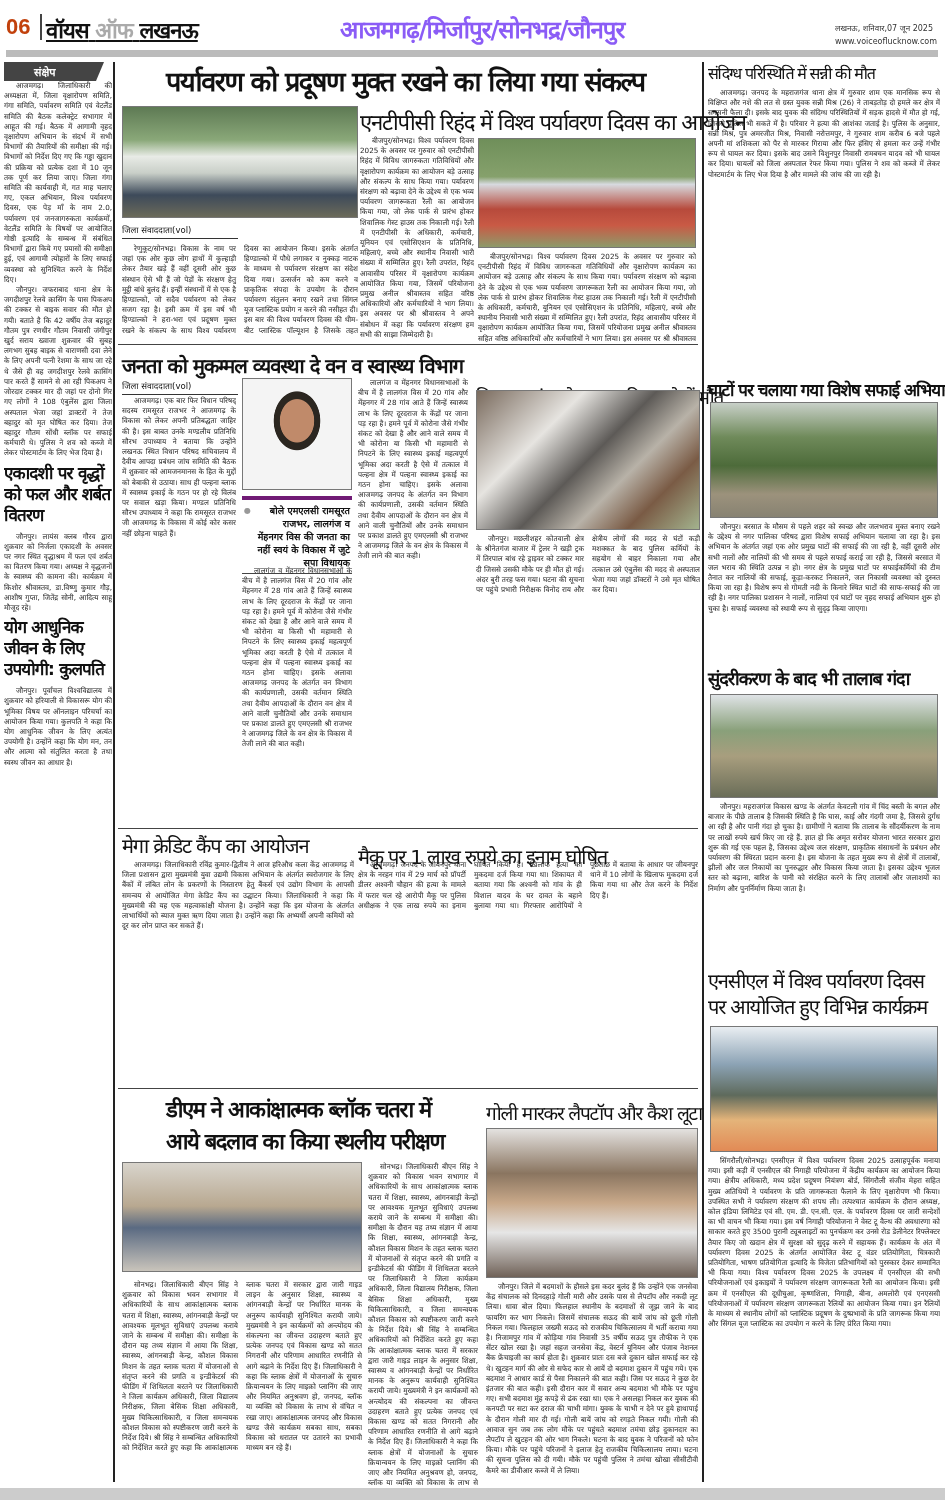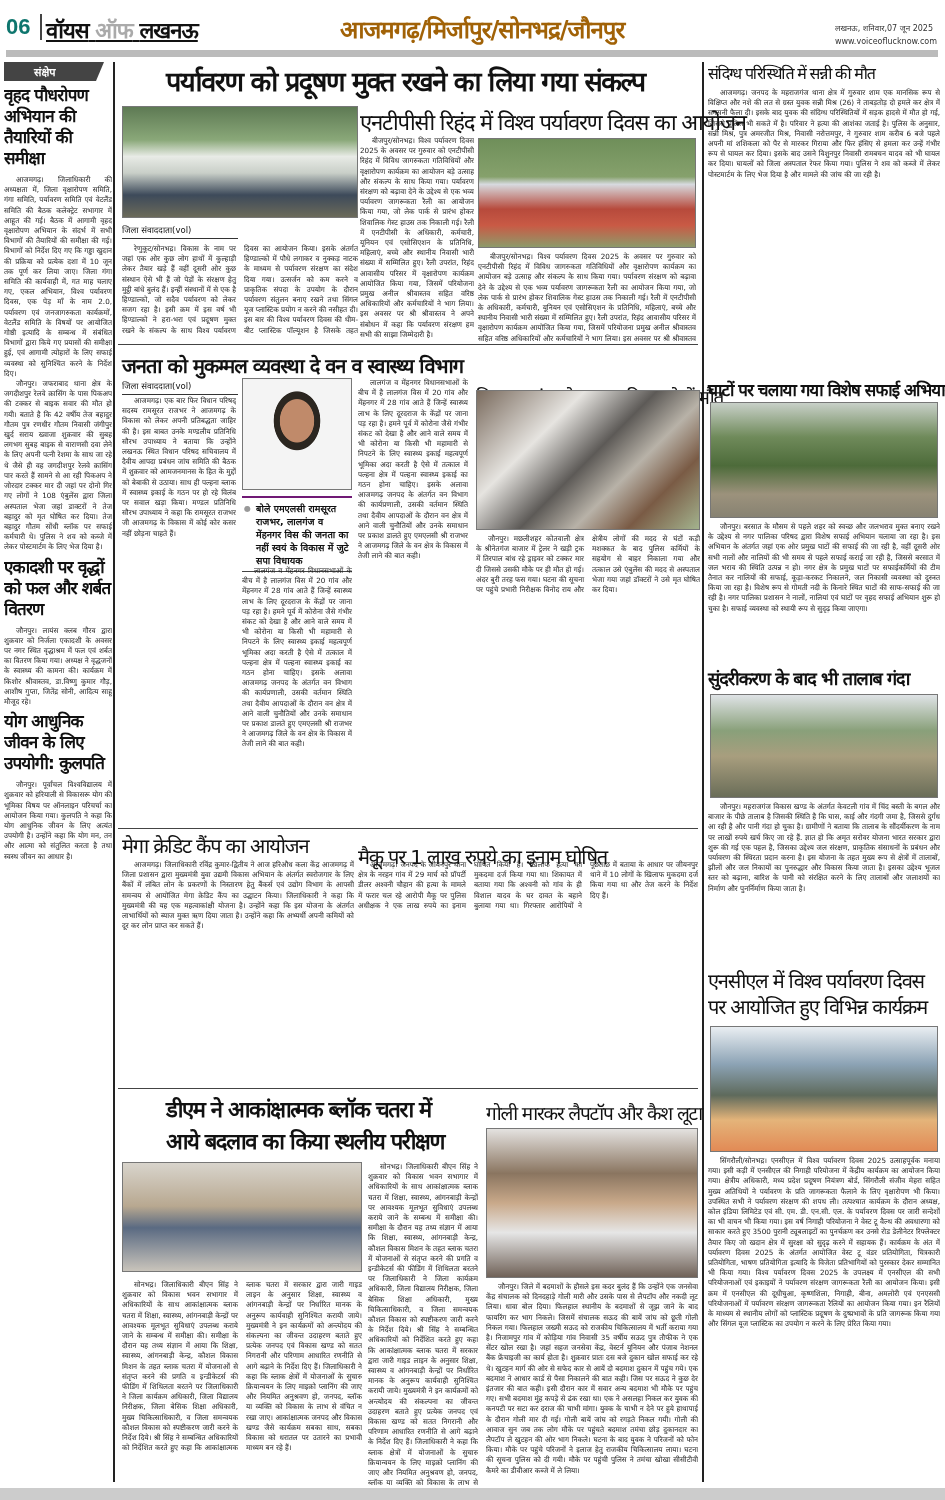--- a/index.html
+++ b/index.html
@@ -1,41 +1,41 @@
 <!DOCTYPE html>
 <html><head>
 <meta charset="utf-8">
 <style>
   * { box-sizing: border-box; margin: 0; padding: 0; }
   body { width: 945px; height: 1500px; background: #fff; font-family: "DejaVu Sans", sans-serif; color: #111; overflow: hidden; position: relative; }
   .masthead { position: absolute; left: 0; top: 0; width: 945px; height: 58px; }
-  .pg-no { position: absolute; left: 6px; top: 14px; font: bold 22px "Liberation Sans", sans-serif; color: #0f766e; }
+  .pg-no { position: absolute; left: 6px; top: 14px; font: bold 22px "Liberation Sans", sans-serif; color: #c2410c; }
   .pg-sep { position: absolute; left: 40px; top: 14px; width: 2px; height: 26px; background: #444; }
   .brand { position: absolute; left: 46px; top: 14px; font: bold 22px "DejaVu Sans", sans-serif; letter-spacing: -1px; text-decoration: underline; }
   .brand .mid { color: #aaa; }
-  .region { position: absolute; left: 340px; top: 12px; font: bold 24px "DejaVu Sans", sans-serif; letter-spacing: -1px; color: #a16207; }
+  .region { position: absolute; left: 340px; top: 12px; font: bold 24px "DejaVu Sans", sans-serif; letter-spacing: -1px; color: #8b5cf6; }
   .dateline { position: absolute; right: 8px; top: 22px; font-size: 8px; text-align: left; line-height: 13px; color: #333; }
   .topbar { position: absolute; left: 6px; top: 50px; width: 932px; height: 7px; background: #bbb; }
   .botbar { position: absolute; left: 0; top: 1488px; width: 945px; height: 12px; background: #ccc; }
 
   .col-left { position: absolute; left: 4px; top: 62px; width: 108px; height: 1420px; overflow: hidden; }
   .vrule { position: absolute; background: #222; width: 2px; }
   .brief-tag { background: #444; color: #fff; font-size: 11px; font-weight: bold; padding: 2px 0 2px 30px; width: 100px; clip-path: polygon(0 0,100% 0,92% 100%,0 100%); }
   .lh { font: bold 17px "DejaVu Sans", sans-serif; line-height: 21px; letter-spacing: -0.8px; margin: 4px 0 6px; }
   .txt { font-size: 7.2px; line-height: 10.2px; text-align: justify; color: #222; }
   .txt p { text-indent: 12px; }
 
   .head-xl { position: absolute; font: bold 27px "DejaVu Sans", sans-serif; letter-spacing: -1.4px; white-space: nowrap; color: #111; margin-left: 44px; }
   .head-l { position: absolute; font: 22px "DejaVu Sans", sans-serif; letter-spacing: -1.2px; white-space: nowrap; color: #111; }
   .head-m { position: absolute; font: bold 20px "DejaVu Sans", sans-serif; letter-spacing: -1px; white-space: nowrap; color: #111; }
   .block { position: absolute; overflow: hidden; }
   .photo { position: absolute; overflow: hidden; border: 1px solid #777; }
   .byline { position: absolute; font-size: 8.5px; border-bottom: 1px solid #333; padding-bottom: 3px; }
   .hr { position: absolute; height: 1px; background: #444; }
-  .quote { position: absolute; font: bold 9.5px "DejaVu Sans", sans-serif; line-height: 13px; border-top: 2px solid #701a75; border-bottom: 1px solid #444; padding: 4px 2px 4px 14px; }
+  .quote { position: absolute; font: bold 9.5px "DejaVu Sans", sans-serif; line-height: 13px; border-top: 4px solid #701a75; border-bottom: 1px solid #444; padding: 4px 2px 4px 14px; text-align: right; }
   .quote::before { content: "●"; position: absolute; left: 2px; top: 4px; color: #999; font-size: 8px; }
 </style>
 </head>
 <body>
 
 <div class="masthead">
   <span class="pg-no">06</span>
   <span class="pg-sep"></span>
   <span class="brand">
     <span>वॉयस</span>
@@ -46,21 +46,20 @@
   <div class="dateline">
     <div>लखनऊ, शनिवार,07 जून 2025</div>
     <div>www.voiceoflucknow.com</div>
   </div>
   <div class="topbar"></div>
 </div>
 
 <div class="col-left">
   <div class="brief-tag">संक्षेप</div>
   <div>
-    <div class="lh">वृहद पौधरोपण अभियान की तैयारियों की समीक्षा</div>
     <div class="txt">
         <p>आजमगढ़। जिलाधिकारी की अध्यक्षता में, जिला वृक्षारोपण समिति, गंगा समिति, पर्यावरण समिति एवं वेटलैंड समिति की बैठक कलेक्ट्रेट सभागार में आहूत की गई। बैठक में आगामी वृहद वृक्षारोपण अभियान के संदर्भ में सभी विभागों की तैयारियों की समीक्षा की गई। विभागों को निर्देश दिए गए कि गड्ढा खुदान की प्रक्रिया को प्रत्येक दशा में 10 जून तक पूर्ण कर लिया जाए। जिला गंगा समिति की कार्यवाही में, गत माह चलाए गए, एकल अभियान, विश्व पर्यावरण दिवस, एक पेड़ माँ के नाम 2.0, पर्यावरण एवं जनजागरुकता कार्यक्रमों, वेटलैंड समिति के विषयों पर आयोजित गोष्ठी इत्यादि के सम्बन्ध में संबंधित विभागों द्वारा किये गए प्रयासों की समीक्षा हुई, एवं आगामी त्योहारों के लिए सफाई व्यवस्था को सुनिश्चित करने के निर्देश दिए।</p>
       </div>
   </div>
   <div>
     <div class="txt">
         <p>जौनपुर। जफराबाद थाना क्षेत्र के जगदीशपुर रेलवे क्रासिंग के पास पिकअप की टक्कर से बाइक सवार की मौत हो गयी। बताते है कि 42 वर्षीय तेज बहादुर गौतम पुत्र रणधीर गौतम निवासी जंगीपुर खुर्द सराय ख्वाजा शुक्रवार की सुबह लगभग सुबह बाइक से वाराणसी दवा लेने के लिए अपनी पत्नी रेशमा के साथ जा रहे थे जैसे ही वह जगदीशपुर रेलवे क्रासिंग पार करते हैं सामने से आ रही पिकअप ने जोरदार टक्कर मार दी जहां पर दोनो गिर गए लोगों ने 108 एंबुलेंस द्वारा जिला अस्पताल भेजा जहां डाक्टरों ने तेज बहादुर को मृत घोषित कर दिया। तेज बहादुर गौतम सोंधी ब्लॉक पर सफाई कर्मचारी थे। पुलिस ने शव को कब्जे में लेकर पोस्टमार्टम के लिए भेज दिया है।</p>
       </div>
   </div>
   <div>

